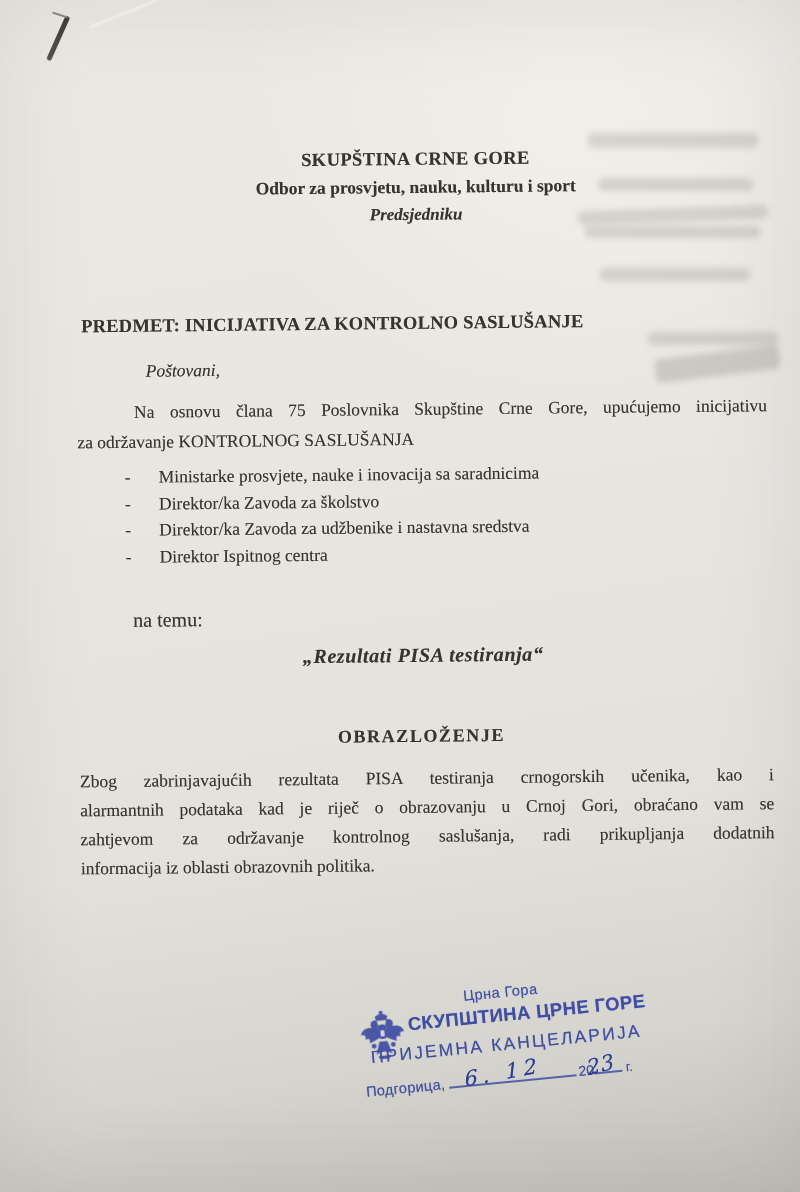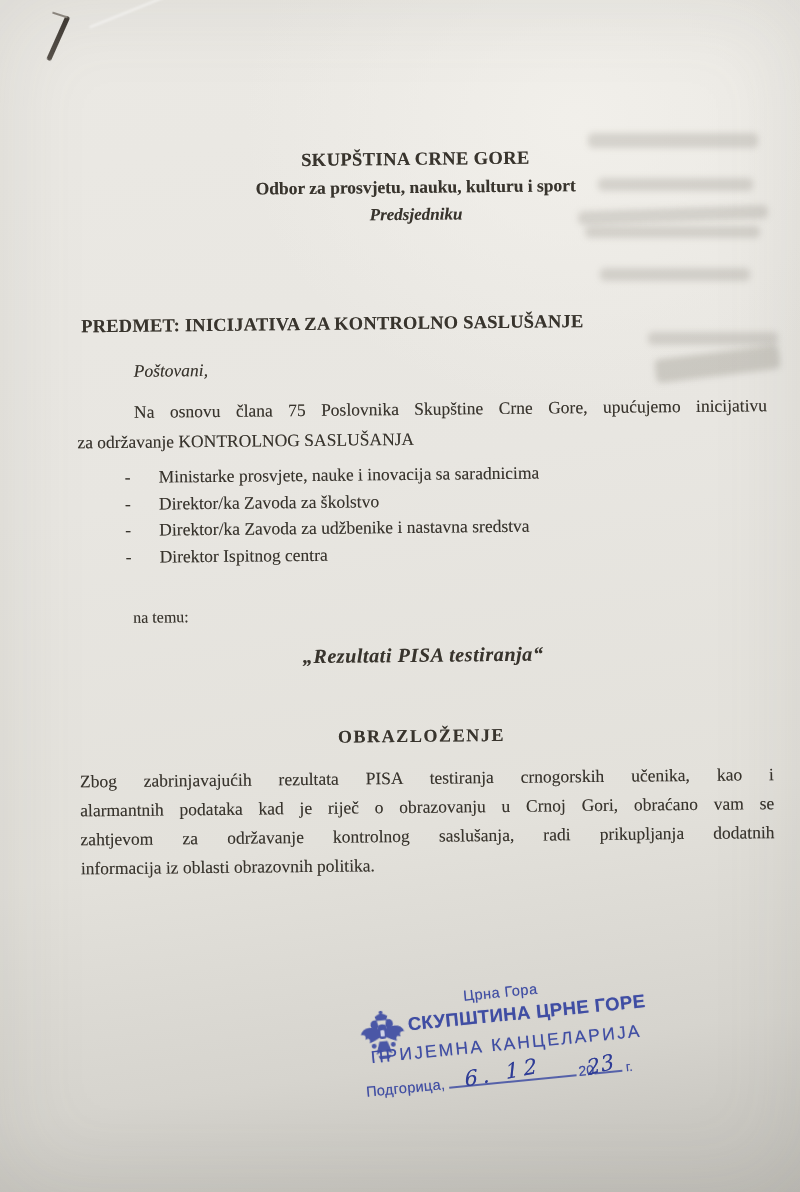--- a/index.html
+++ b/index.html
@@ -42,27 +42,27 @@
     position:absolute;inset:0;transform:rotate(-0.6deg);
     color:#38342d;
     text-shadow:0 0 .6px rgba(56,52,45,.45);
   }
   .doc > div, .doc > p{position:absolute;margin:0;}
   .letterhead{top:150px;left:40px;right:0;text-align:center;line-height:1;}
   .lh1{font-size:18.5px;font-weight:bold;letter-spacing:.4px;}
   .lh2{font-size:17.5px;font-weight:bold;margin-top:10px;}
   .lh3{font-size:17px;font-weight:bold;font-style:italic;margin-top:10px;}
   .subject{top:313px;left:84px;font-size:18.5px;font-weight:bold;letter-spacing:.2px;}
-  .salutation{top:358px;left:136px;font-size:17.5px;font-style:italic;}
+  .salutation{top:358px;left:148px;font-size:17.5px;font-style:italic;}
   .intro{top:394px;left:79px;width:690px;font-size:17.5px;line-height:30px;}
   .intro .l1{text-align:justify;text-align-last:justify;text-indent:57px;}
   .invitees{top:461px;left:126px;font-size:17.5px;line-height:26.5px;}
   .li{display:flex;}
   .dash{width:34px;flex:none;}
-  .topic-label{top:606px;left:133px;font-size:16px;}
+  .topic-label{top:606px;left:133px;font-size:20px;}
   .topic-title{top:644px;left:45px;right:0;text-align:center;font-size:20px;font-weight:bold;font-style:italic;letter-spacing:.6px;}
   .section-heading{top:726px;left:40px;right:0;text-align:center;font-size:18px;font-weight:bold;letter-spacing:1.6px;}
   .body-par{top:764px;left:78px;width:694px;font-size:17.5px;line-height:29px;}
   .jline{text-align:justify;text-align-last:justify;}
   
   .stamp{
     position:absolute;left:362px;top:998px;width:300px;
     transform:rotate(-5.6deg);transform-origin:left center;
     color:#3f4da3;font-family:"Liberation Sans",sans-serif;
     text-shadow:0 0 .7px rgba(63,77,163,.55);

